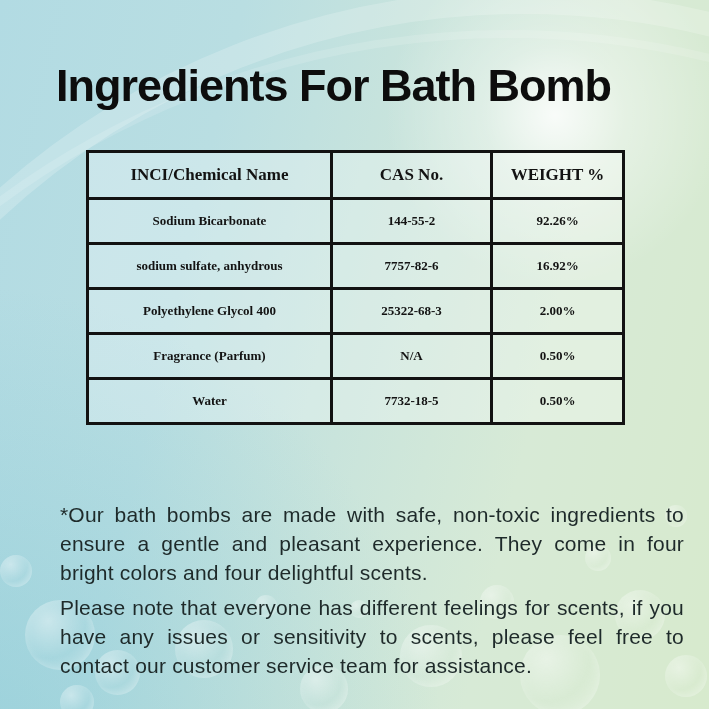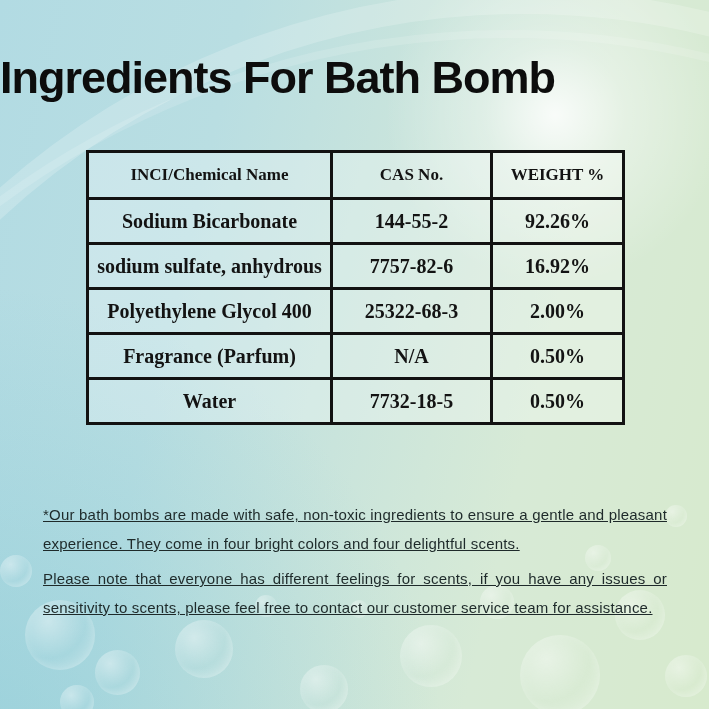--- a/index.html
+++ b/index.html
@@ -46,21 +46,22 @@
     background: radial-gradient(circle at 33% 30%, rgba(255,255,255,0.75) 0%, rgba(255,255,255,0.06) 55%, rgba(255,255,255,0.5) 90%, rgba(255,255,255,0.12) 100%);
     box-shadow: inset 0 0 8px rgba(255,255,255,0.45);
     opacity: 0.55;
     pointer-events: none;
   }
   .page-title {
     position: absolute;
     top: 52px;
     left: 0;
     width: 651px;
-    margin: 0;
+    margin: 8px;
+    text-align: center;
     font-size: 45px;
     font-weight: 700;
     letter-spacing: -1px;
     color: #0d0d0d;
     font-family: "Liberation Sans", sans-serif;
   }
   table.ingredients {
     position: absolute;
     left: 86px;
     top: 150px;
@@ -77,36 +78,35 @@
     font-weight: 700;
     color: #131313;
     padding: 0;
   }
   table.ingredients th {
     height: 44px;
     font-size: 17px;
   }
   table.ingredients td {
     height: 42px;
-    font-size: 20px;
+    font-size: 13px;
   }
   col.c-name   { width: 244px; }
   col.c-cas    { width: 160px; }
   col.c-weight { width: 132px; }
   .footer {
     position: absolute;
-    left: 43px;
+    left: 60px;
     top: 500px;
     width: 624px;
     color: #1e2a2a;
-    font-size: 15px;
+    font-size: 21px;
     line-height: 29px;
     letter-spacing: 0.2px;
     text-align: justify;
-    text-decoration: underline;
   }
   .footer p { margin: 0; }
   .footer p + p { margin-top: 6px; }
 </style>
 </head>
 <body>
 
 <div class="canvas">
 
   <div class="arc arc1"></div>

